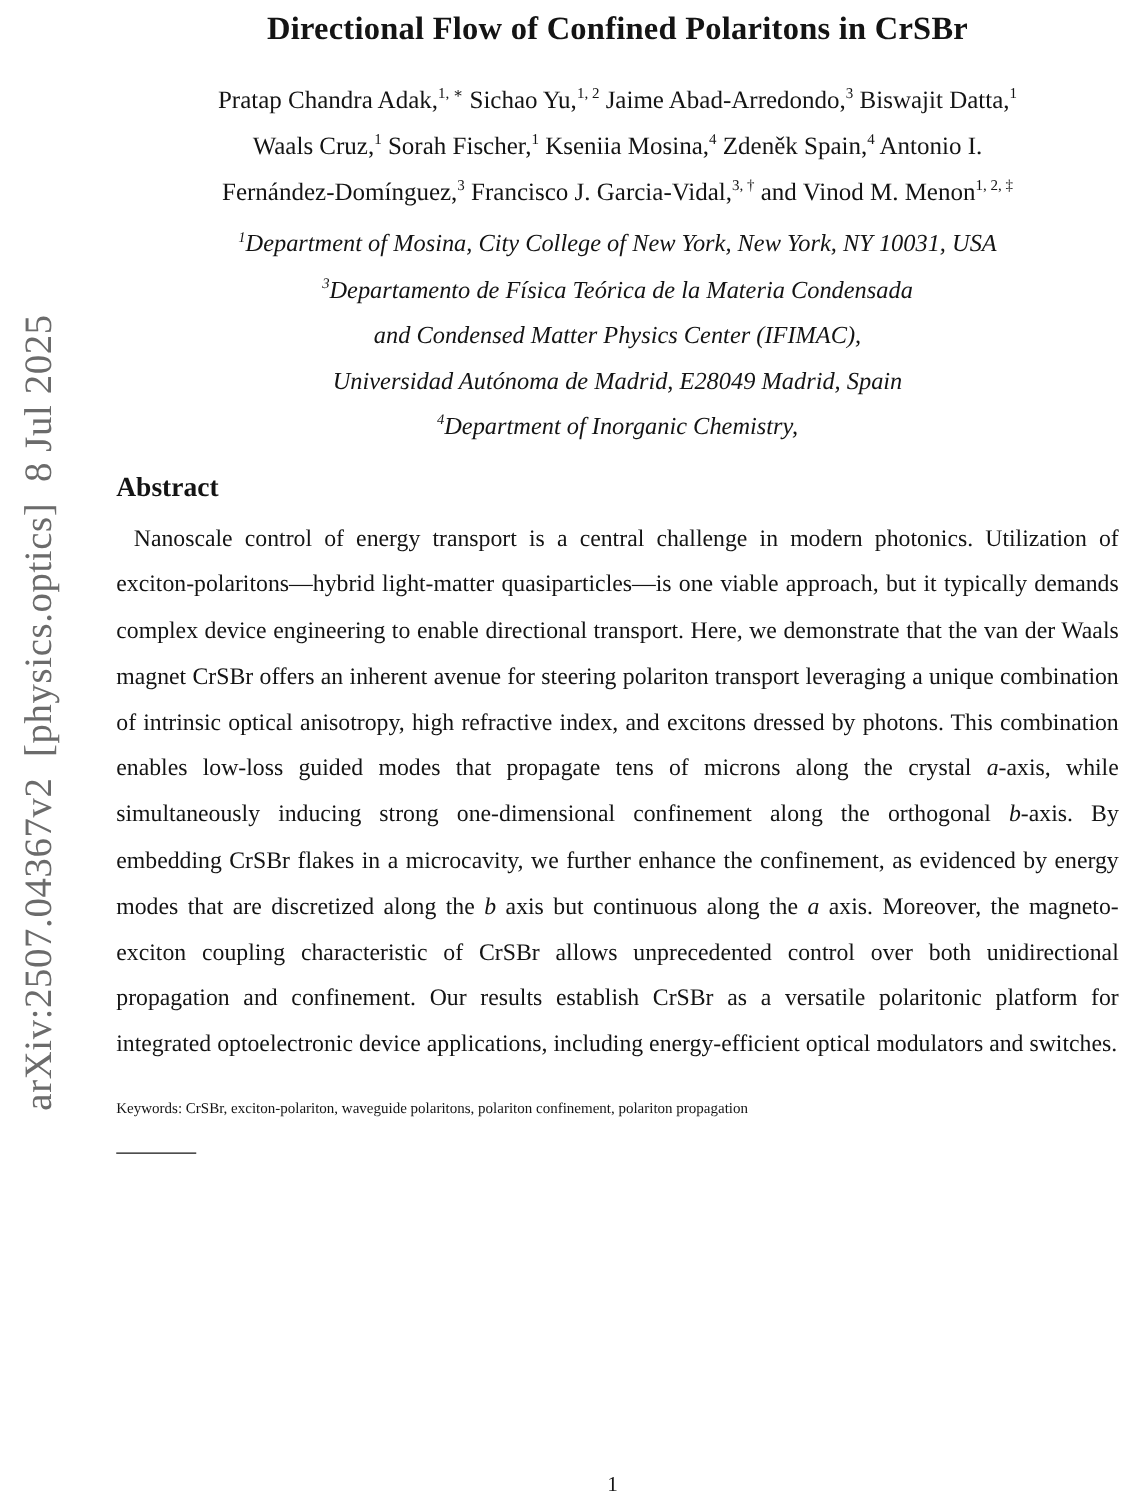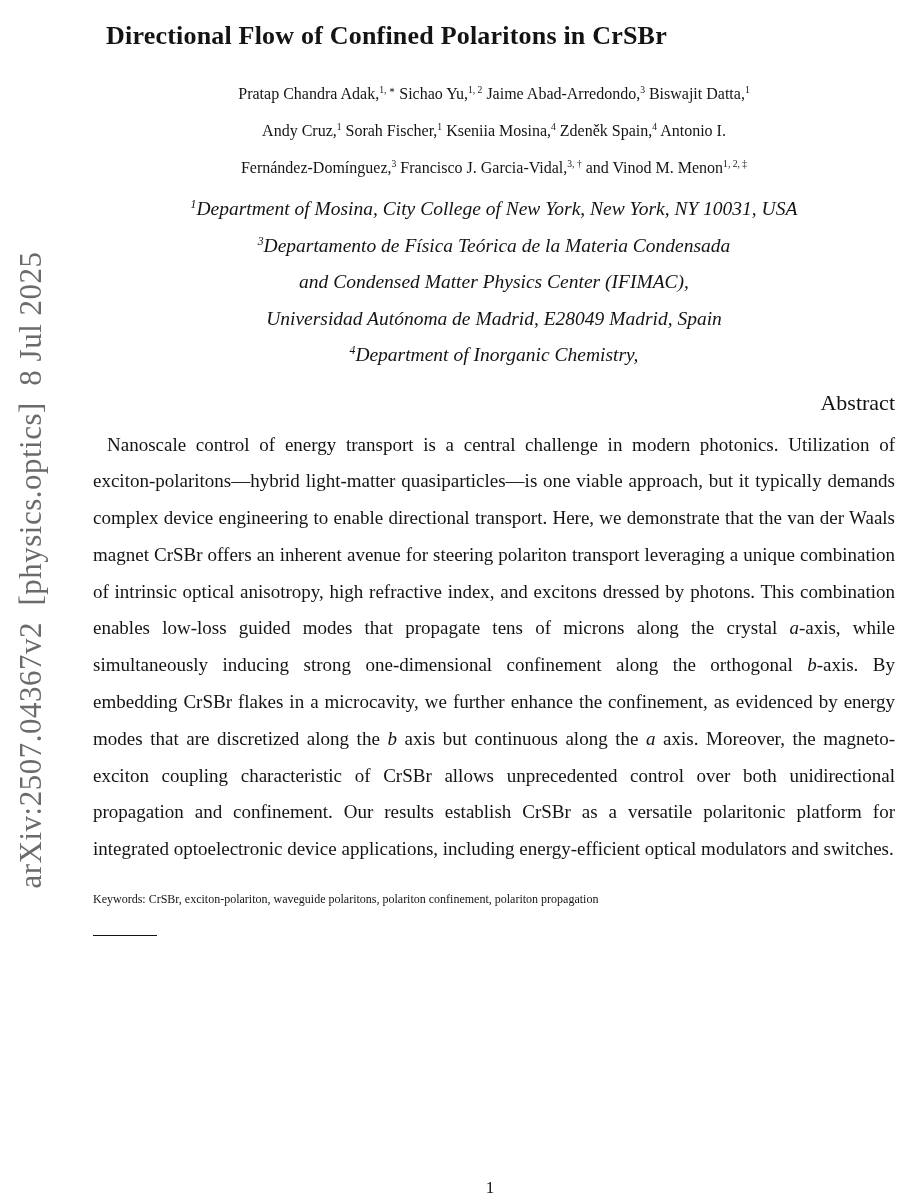--- a/index.html
+++ b/index.html
@@ -25,46 +25,46 @@
     font-size: 31px;
     color: #6b6b6b;
     letter-spacing: 0.5px;
   }
 
   .content {
     position: absolute; left: 93px; top: 0; width: 802px; height: 1200px;
   }
 
   .title {
-    margin: 13px; padding-top: 8px;
+    margin: 0; padding-top: 8px;
     font-size: 26px; font-weight: bold;
-    text-align: left;
+    text-align: center;
     letter-spacing: 0.2px;
   }
 
   .authors {
     margin-top: 24px;
     text-align: center;
-    font-size: 16px;
+    font-size: 20px;
     line-height: 37px;
   }
   .affils {
     margin-top: 5px;
     text-align: center;
     font-style: italic;
     font-size: 19.5px;
     line-height: 36.5px;
   }
   sup { font-size: 60%; line-height: 0; vertical-align: super; }
   .it { font-style: italic; }
 
   .abstract-heading {
     margin: 16px 0 0 0;
-    font-size: 22px; font-weight: normal;
-    text-align: right;
+    font-size: 22px; font-weight: bold;
+    text-align: left;
   }
   .abstract-body {
     margin: 11px 0 0 0;
     font-size: 19px;
     line-height: 36.8px;
     text-align: justify;
     text-indent: 14px;
   }
   .keywords {
     margin: 20px 0 0 0;
@@ -100,21 +100,21 @@
   <div class="arxiv-banner">
     <span class="banner-text">arXiv:2507.04367v2  [physics.optics]  8 Jul 2025</span>
   </div>
 
   <div class="content">
 
     <h1 class="title">Directional Flow of Confined Polaritons in CrSBr</h1>
 
     <div class="authors">
       <div class="author-line"><span>Pratap Chandra Adak,</span><sup>1, ∗</sup><span> Sichao Yu,</span><sup>1, 2</sup><span> Jaime Abad-Arredondo,</span><sup>3</sup><span> Biswajit Datta,</span><sup>1</sup></div>
-      <div class="author-line"><span>Andy Cruz,</span><sup>1</sup><span> Sorah Fischer,</span><sup>1</sup><span> Kseniia Mosina,</span><sup>4</sup><span> Zdeněk Spain,</span><sup>4</sup><span> Antonio I.</span></div>
+      <div class="author-line"><span>Waals Cruz,</span><sup>1</sup><span> Sorah Fischer,</span><sup>1</sup><span> Kseniia Mosina,</span><sup>4</sup><span> Zdeněk Spain,</span><sup>4</sup><span> Antonio I.</span></div>
       <div class="author-line"><span>Fernández-Domínguez,</span><sup>3</sup><span> Francisco J. Garcia-Vidal,</span><sup>3, †</sup><span> and Vinod M. Menon</span><sup>1, 2, ‡</sup></div>
     </div>
 
     <div class="affils">
       <div class="affil-line"><sup>1</sup><span>Department of Mosina, City College of New York, New York, NY 10031, USA</span></div>
       <div class="affil-line"><sup>3</sup><span>Departamento de Física Teórica de la Materia Condensada</span></div>
       <div class="affil-line"><span>and Condensed Matter Physics Center (IFIMAC),</span></div>
       <div class="affil-line"><span>Universidad Autónoma de Madrid, E28049 Madrid, Spain</span></div>
       <div class="affil-line"><sup>4</sup><span>Department of Inorganic Chemistry,</span></div>
     </div>

